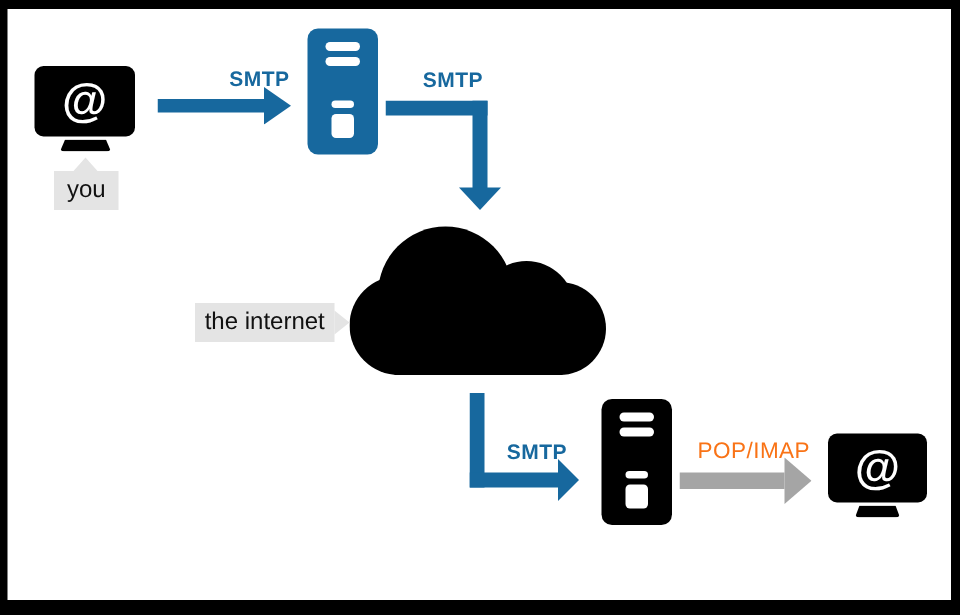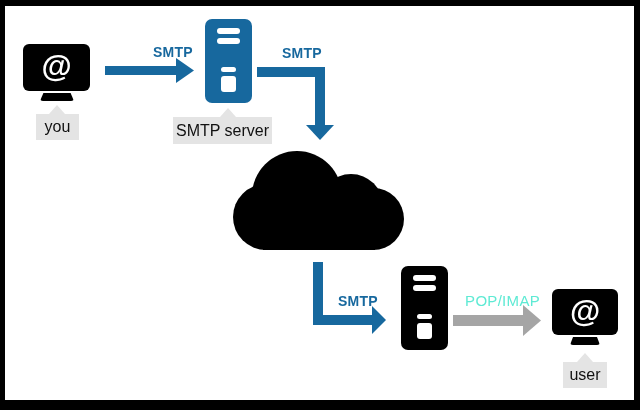--- a/index.html
+++ b/index.html
@@ -32,21 +32,21 @@
   .ptr-up{position:absolute;top:-9px;width:0;height:0;
     border-left:8px solid transparent;border-right:8px solid transparent;
     border-bottom:9px solid #e4e4e4;}
   .ptr-right{position:absolute;right:-10px;top:50%;margin-top:-8px;width:0;height:0;
     border-top:8px solid transparent;border-bottom:8px solid transparent;
     border-left:10px solid #e4e4e4;}
 
   
   .edge-label{position:absolute;text-align:right;font-size:14px;letter-spacing:.3px;}
   .edge-label.blue{color:#17689e;font-weight:bold;}
-  .edge-label.gray{color:#5eead4;font-weight:normal;font-size:15px;}
+  .edge-label.gray{color:#f97316;font-weight:normal;font-size:15px;}
 
   svg{position:absolute;display:block;}
 </style>
 </head>
 <body>
 
 <div class="stage">
   <div class="canvas"></div>
 
   <div class="monitor" style="left:23px;top:44px;width:67px;height:47px">
@@ -63,39 +63,39 @@
     <rect x="0" y="8" width="71" height="9" fill="#17689e"></rect>
     <polygon points="71,0 89,12.5 71,25" fill="#17689e"></polygon>
   </svg>
 
   <div class="server blue" style="left:205px;top:19px">
     <i class="s-bar b1"></i>
     <i class="s-bar b2"></i>
     <i class="s-dash"></i>
     <i class="s-drive"></i>
   </div>
-  <div class="bubble" style="left:173px;top:117px;width:99px;height:27px">
-    <span class="ptr-up" style="left:47px"></span>
-    <span>SMTP server</span>
-  </div>
 
   <div class="edge-label blue" style="left:262px;top:45px;width:60px">SMTP</div>
   <svg style="left:257px;top:67px" width="78" height="74" viewBox="0 0 78 74">
     <rect x="0" y="0" width="68" height="10" fill="#17689e"></rect>
     <rect x="58" y="0" width="10" height="59" fill="#17689e"></rect>
     <polygon points="49,58 77,58 63,73" fill="#17689e"></polygon>
   </svg>
 
   <svg style="left:233px;top:150px" width="172" height="101" viewBox="0 0 172 101">
     <circle cx="33" cy="67" r="33" fill="#000"></circle>
     <circle cx="64" cy="46" r="45" fill="#000"></circle>
     <circle cx="118" cy="56" r="32" fill="#000"></circle>
     <circle cx="140" cy="69" r="31" fill="#000"></circle>
     <rect x="30" y="55" width="112" height="45" fill="#000"></rect>
   </svg>
+  <div class="bubble" style="left:130px;top:202px;width:93px;height:26px">
+    <span class="ptr-right"></span>
+    <span>the internet</span>
+  </div>
 
   <div class="edge-label blue" style="left:326px;top:293px;width:52px">SMTP</div>
   <svg style="left:313px;top:262px" width="73" height="72" viewBox="0 0 73 72">
     <rect x="0" y="0" width="10" height="63" fill="#17689e"></rect>
     <rect x="0" y="53" width="60" height="10" fill="#17689e"></rect>
     <polygon points="59,44 59,72 73,58" fill="#17689e"></polygon>
   </svg>
 
   <div class="server black" style="left:401px;top:266px">
     <i class="s-bar b1"></i>
@@ -107,17 +107,13 @@
   <div class="edge-label gray" style="left:448px;top:292px;width:92px">POP/IMAP</div>
   <svg style="left:453px;top:305px" width="88" height="31" viewBox="0 0 88 31">
     <rect x="0" y="10" width="70" height="11" fill="#a5a5a5"></rect>
     <polygon points="70,0 88,15.5 70,31" fill="#a5a5a5"></polygon>
   </svg>
 
   <div class="monitor" style="left:552px;top:289px;width:66px;height:46px">
     <span class="at">@</span>
   </div>
   <div class="stand" style="left:570px;top:337px;width:30px"></div>
-  <div class="bubble" style="left:563px;top:362px;width:44px;height:26px">
-    <span class="ptr-up" style="left:14px"></span>
-    <span>user</span>
-  </div>
 </div>
 
 </body></html>

